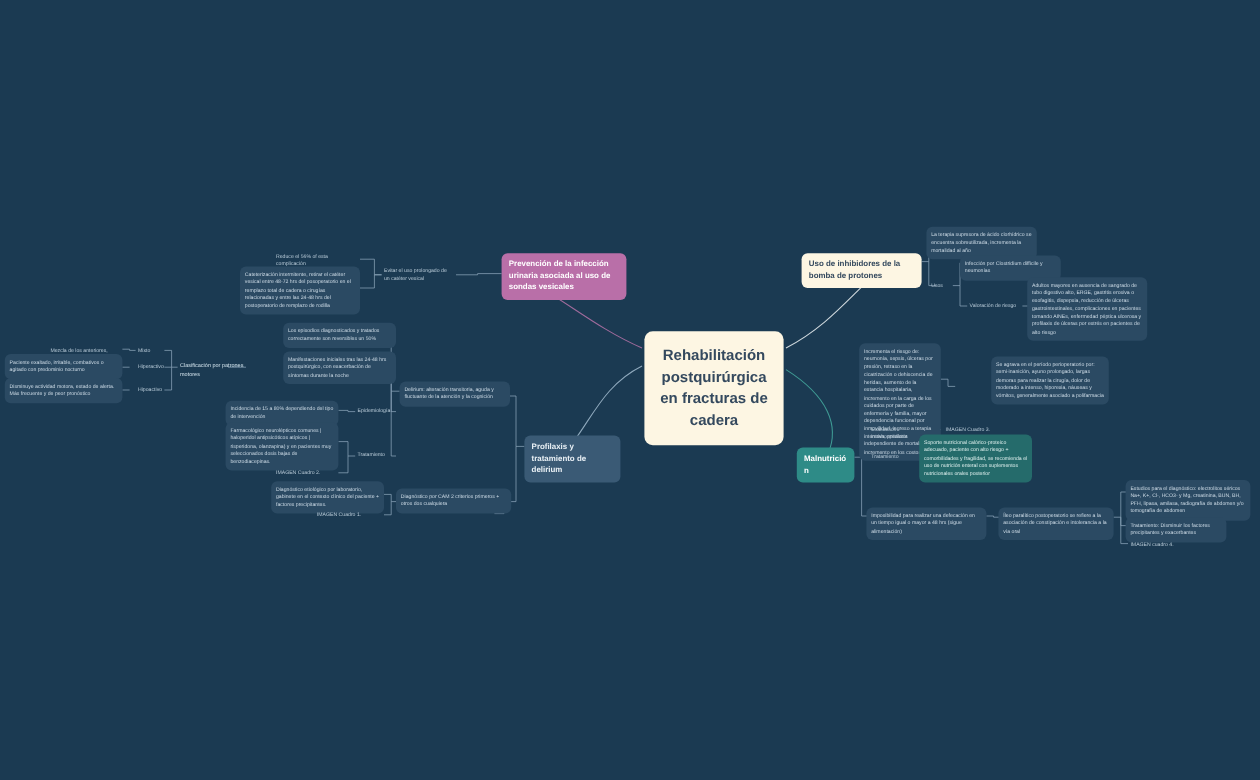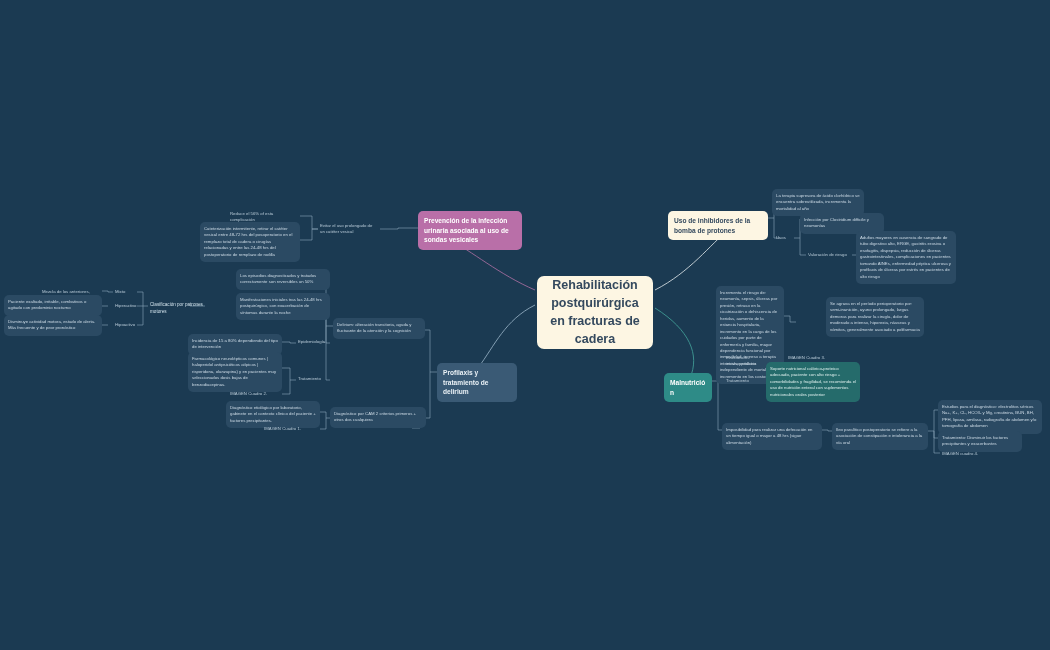--- a/index.html
+++ b/index.html
@@ -26,21 +26,21 @@
     white-space: normal;
     word-wrap: break-word;
   }
   
   .root {
     background: #fdf6e3;
     color: #34495e;
     border-radius: 7px;
     font-size: 12.5px;
     font-weight: 600;
-    padding: 0 12px;
+    padding: 11px 12px;
     text-align: center;
     line-height: 1.45;
   }
   
   .b-pink {
     background: #b96fa8;
     color: #ffffff;
     font-size: 6.6px;
     font-weight: 700;
     padding: 5px 6px;

